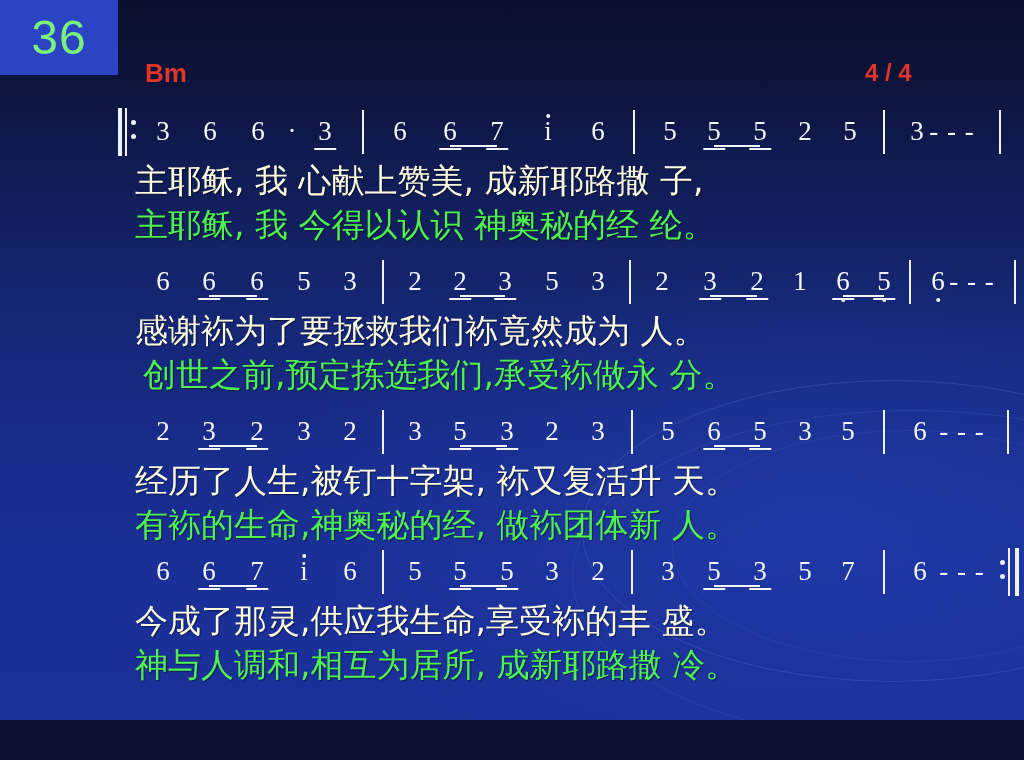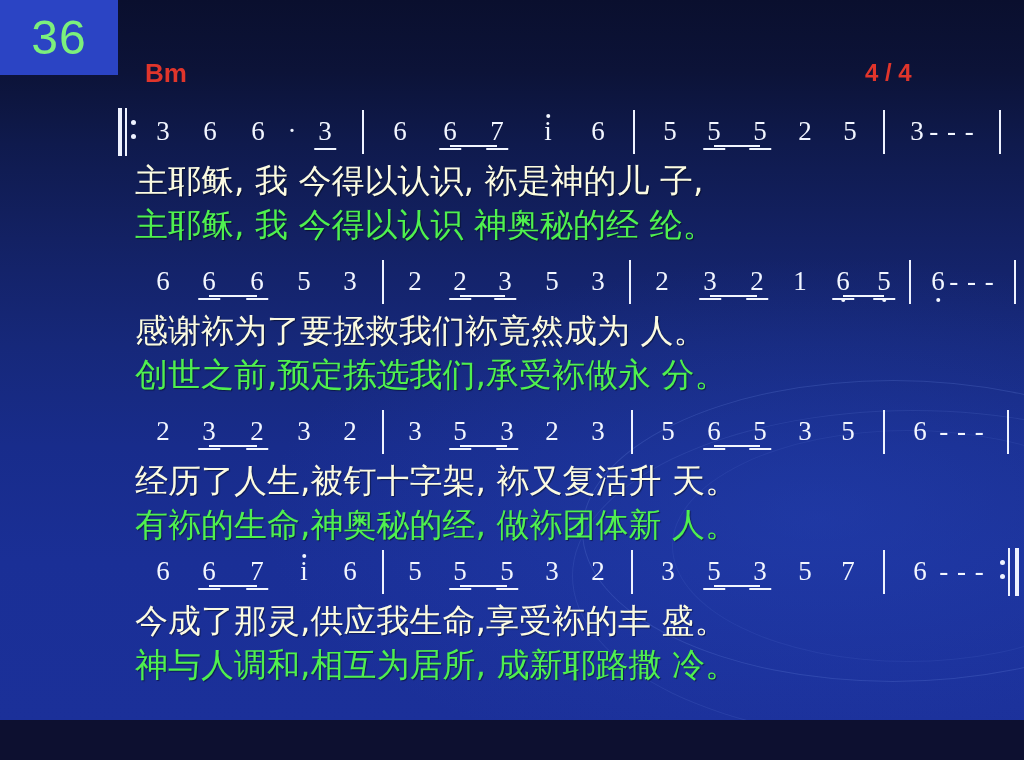--- a/index.html
+++ b/index.html
@@ -257,21 +257,21 @@
           <div class="tok" style="left: 805px;"><span class="glyph">2</span></div>
           <div class="tok" style="left: 850px;"><span class="glyph">5</span></div>
           <div class="barline" style="left: 884px;"></div>
           <div class="tok" style="left: 917px;"><span class="glyph">3</span></div>
           <div class="dash" style="left: 952px;">- - -</div>
           <div class="barline" style="left: 1000px;"></div>
           <div class="beamspan" style="left: 450px; width: 47px;"></div>
           <div class="beamspan" style="left: 714px; width: 46px;"></div>
         </div>
         <div class="lyric white" style="position: absolute; left: 0px; right: 0px; top: 48px;">
-          <span class="text">主耶稣, 我  今得以认识, 袮是神的儿  子,</span>
+          <span class="text">主耶稣, 我  心献上赞美, 成新耶路撒  子,</span>
         </div>
         <div class="lyric green" style="position: absolute; left: 0px; right: 0px; top: 92px;">
           <span class="text">主耶稣, 我  今得以认识  神奥秘的经  纶。</span>
         </div>
       </div>
       <div style="position: absolute; left: 0px; right: 0px; top: 262px;">
         <div class="notes-row">
           <div class="tok" style="left: 163px;"><span class="glyph">6</span></div>
           <div class="tok beam" style="left: 209px;"><span class="glyph">6</span></div>
           <div class="tok beam" style="left: 257px;"><span class="glyph">6</span></div>
@@ -295,21 +295,21 @@
           <div class="dash" style="left: 972px;">- - -</div>
           <div class="barline" style="left: 1015px;"></div>
           <div class="beamspan" style="left: 209px; width: 48px;"></div>
           <div class="beamspan" style="left: 460px; width: 45px;"></div>
           <div class="beamspan" style="left: 710px; width: 47px;"></div>
           <div class="beamspan" style="left: 843px; width: 41px;"></div>
         </div>
         <div class="lyric white" style="position: absolute; left: 0px; right: 0px; top: 48px;">
           <span class="text">感谢袮为了要拯救我们袮竟然成为    人。</span>
         </div>
-        <div class="lyric green" style="position: absolute; left: 0px; right: 0px; top: 92px; text-decoration: underline;">
+        <div class="lyric green" style="position: absolute; left: 8px; right: 0px; top: 92px; text-decoration: underline;">
           <span class="text">创世之前,预定拣选我们,承受袮做永    分。</span>
         </div>
       </div>
       <div style="position: absolute; left: 0px; right: 0px; top: 412px;">
         <div class="notes-row">
           <div class="tok" style="left: 163px;"><span class="glyph">2</span></div>
           <div class="tok beam" style="left: 209px;"><span class="glyph">3</span></div>
           <div class="tok beam" style="left: 257px;"><span class="glyph">2</span></div>
           <div class="tok" style="left: 304px;"><span class="glyph">3</span></div>
           <div class="tok" style="left: 350px;"><span class="glyph">2</span></div>

